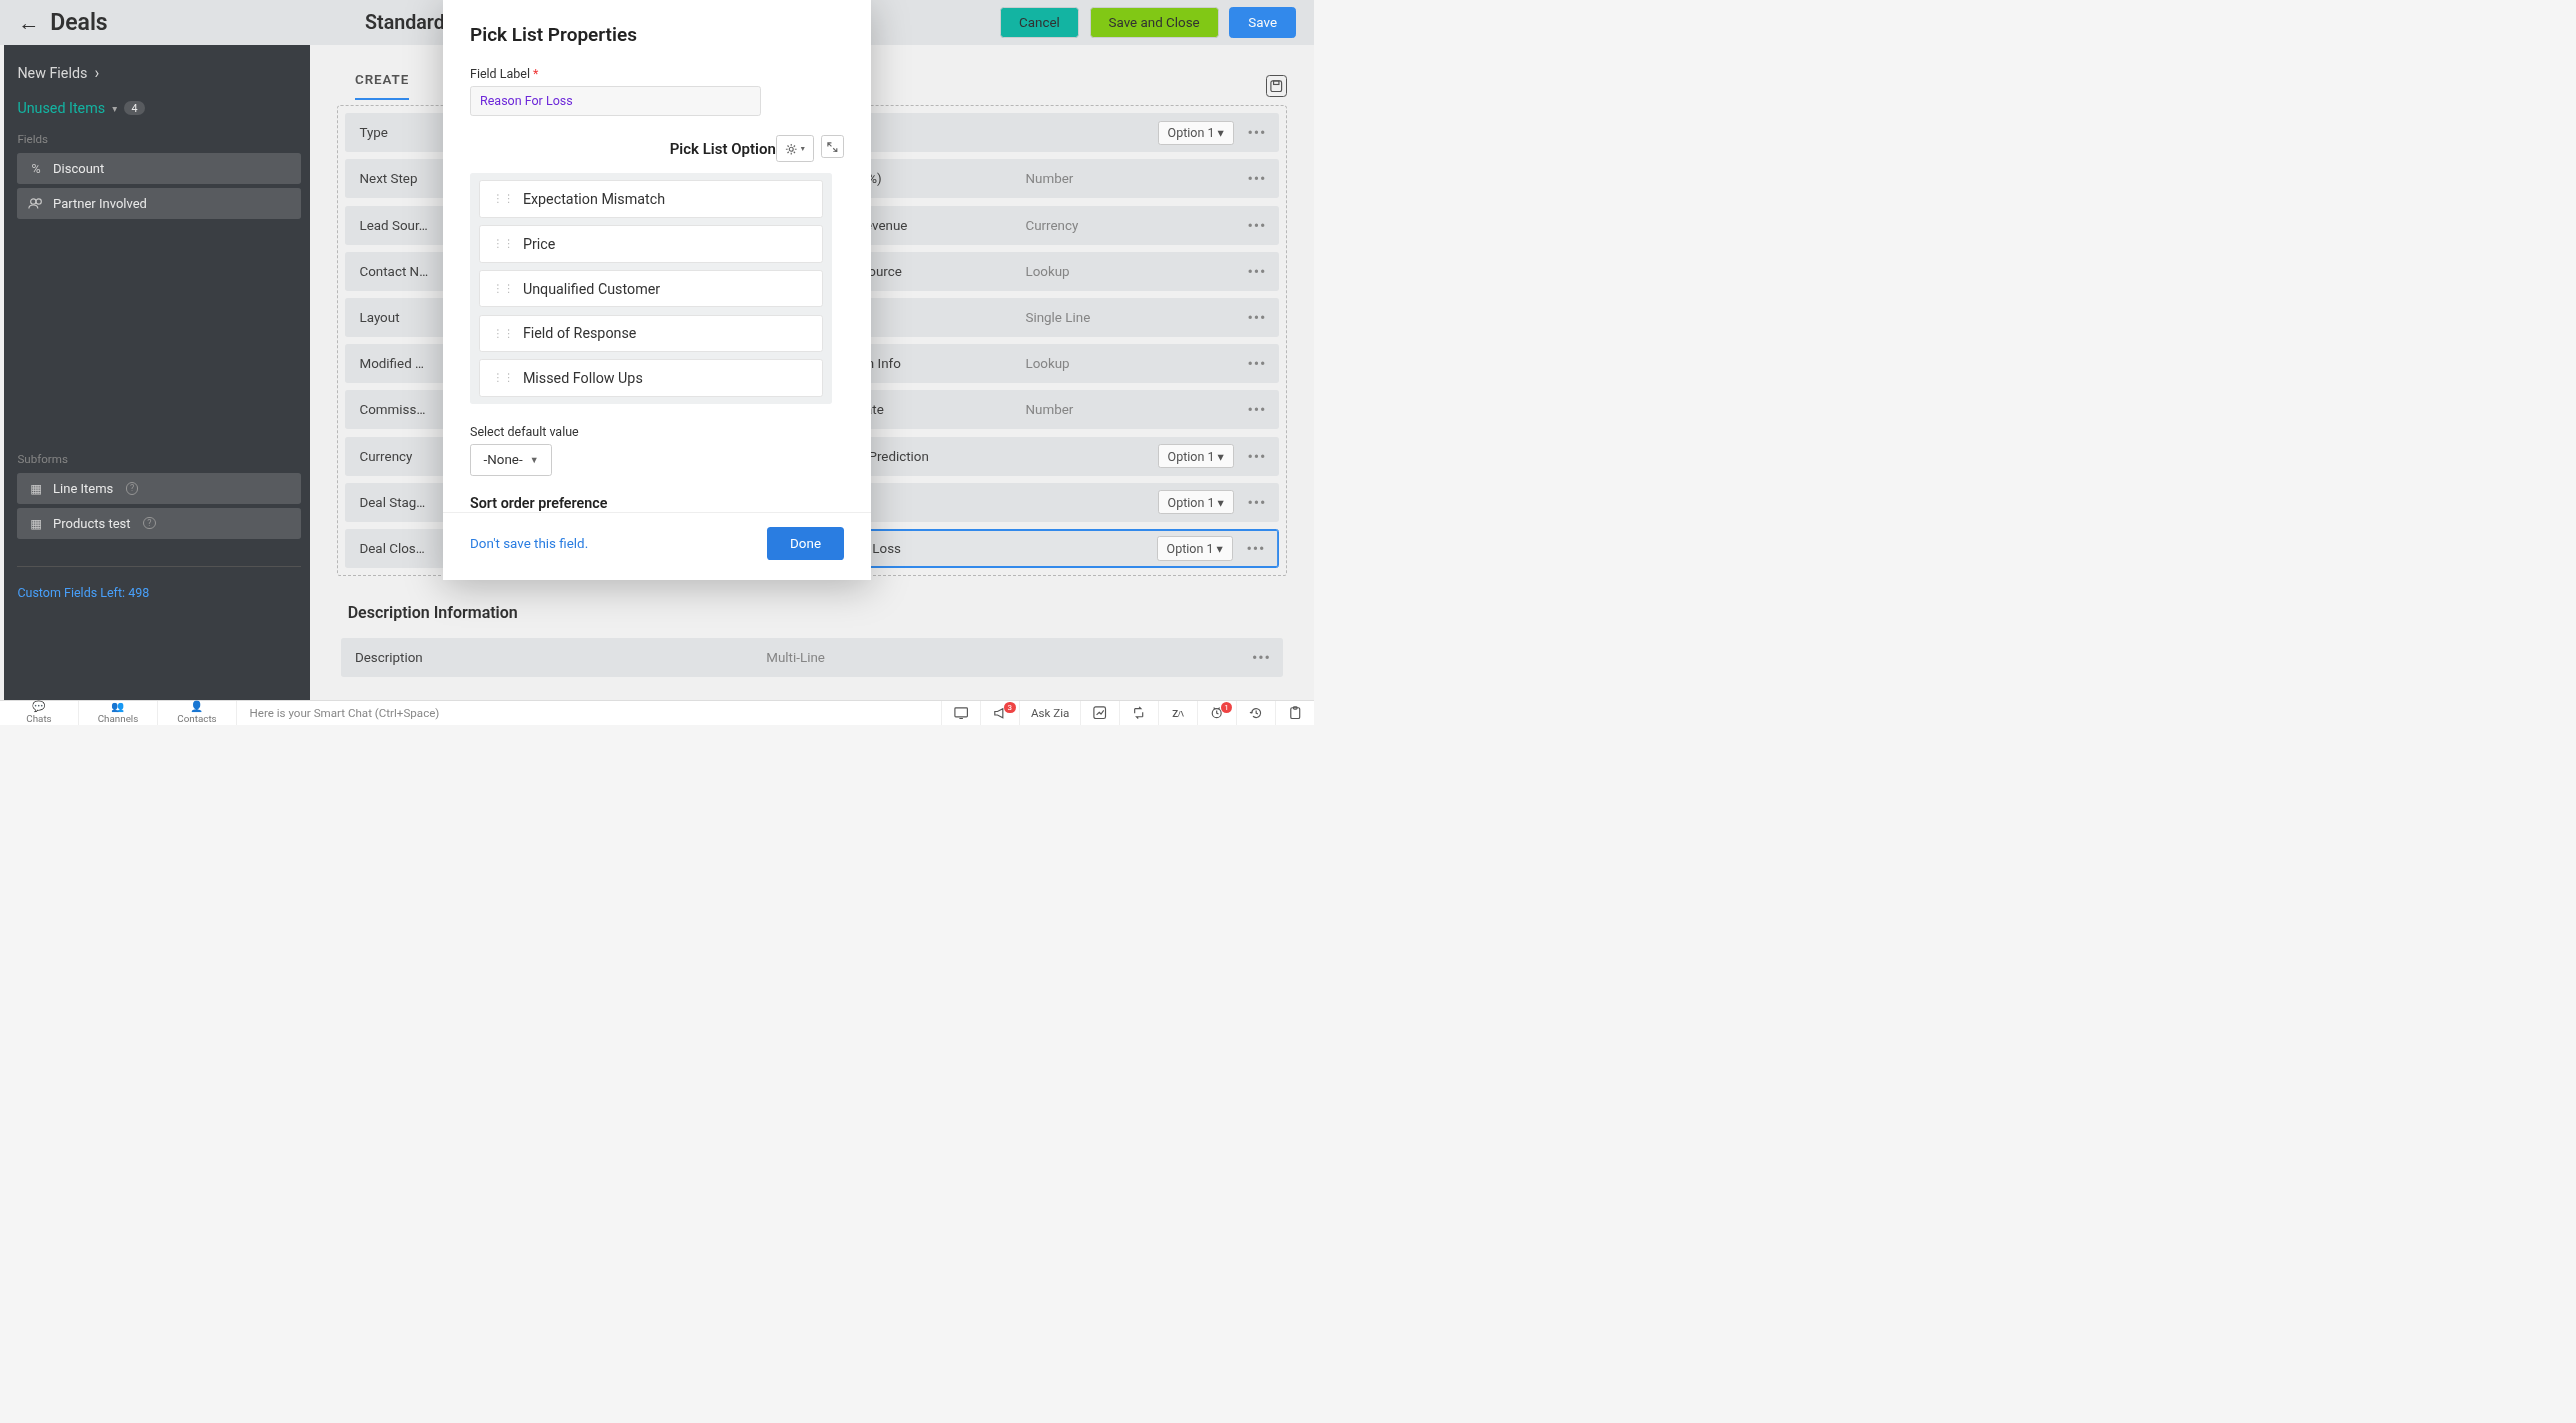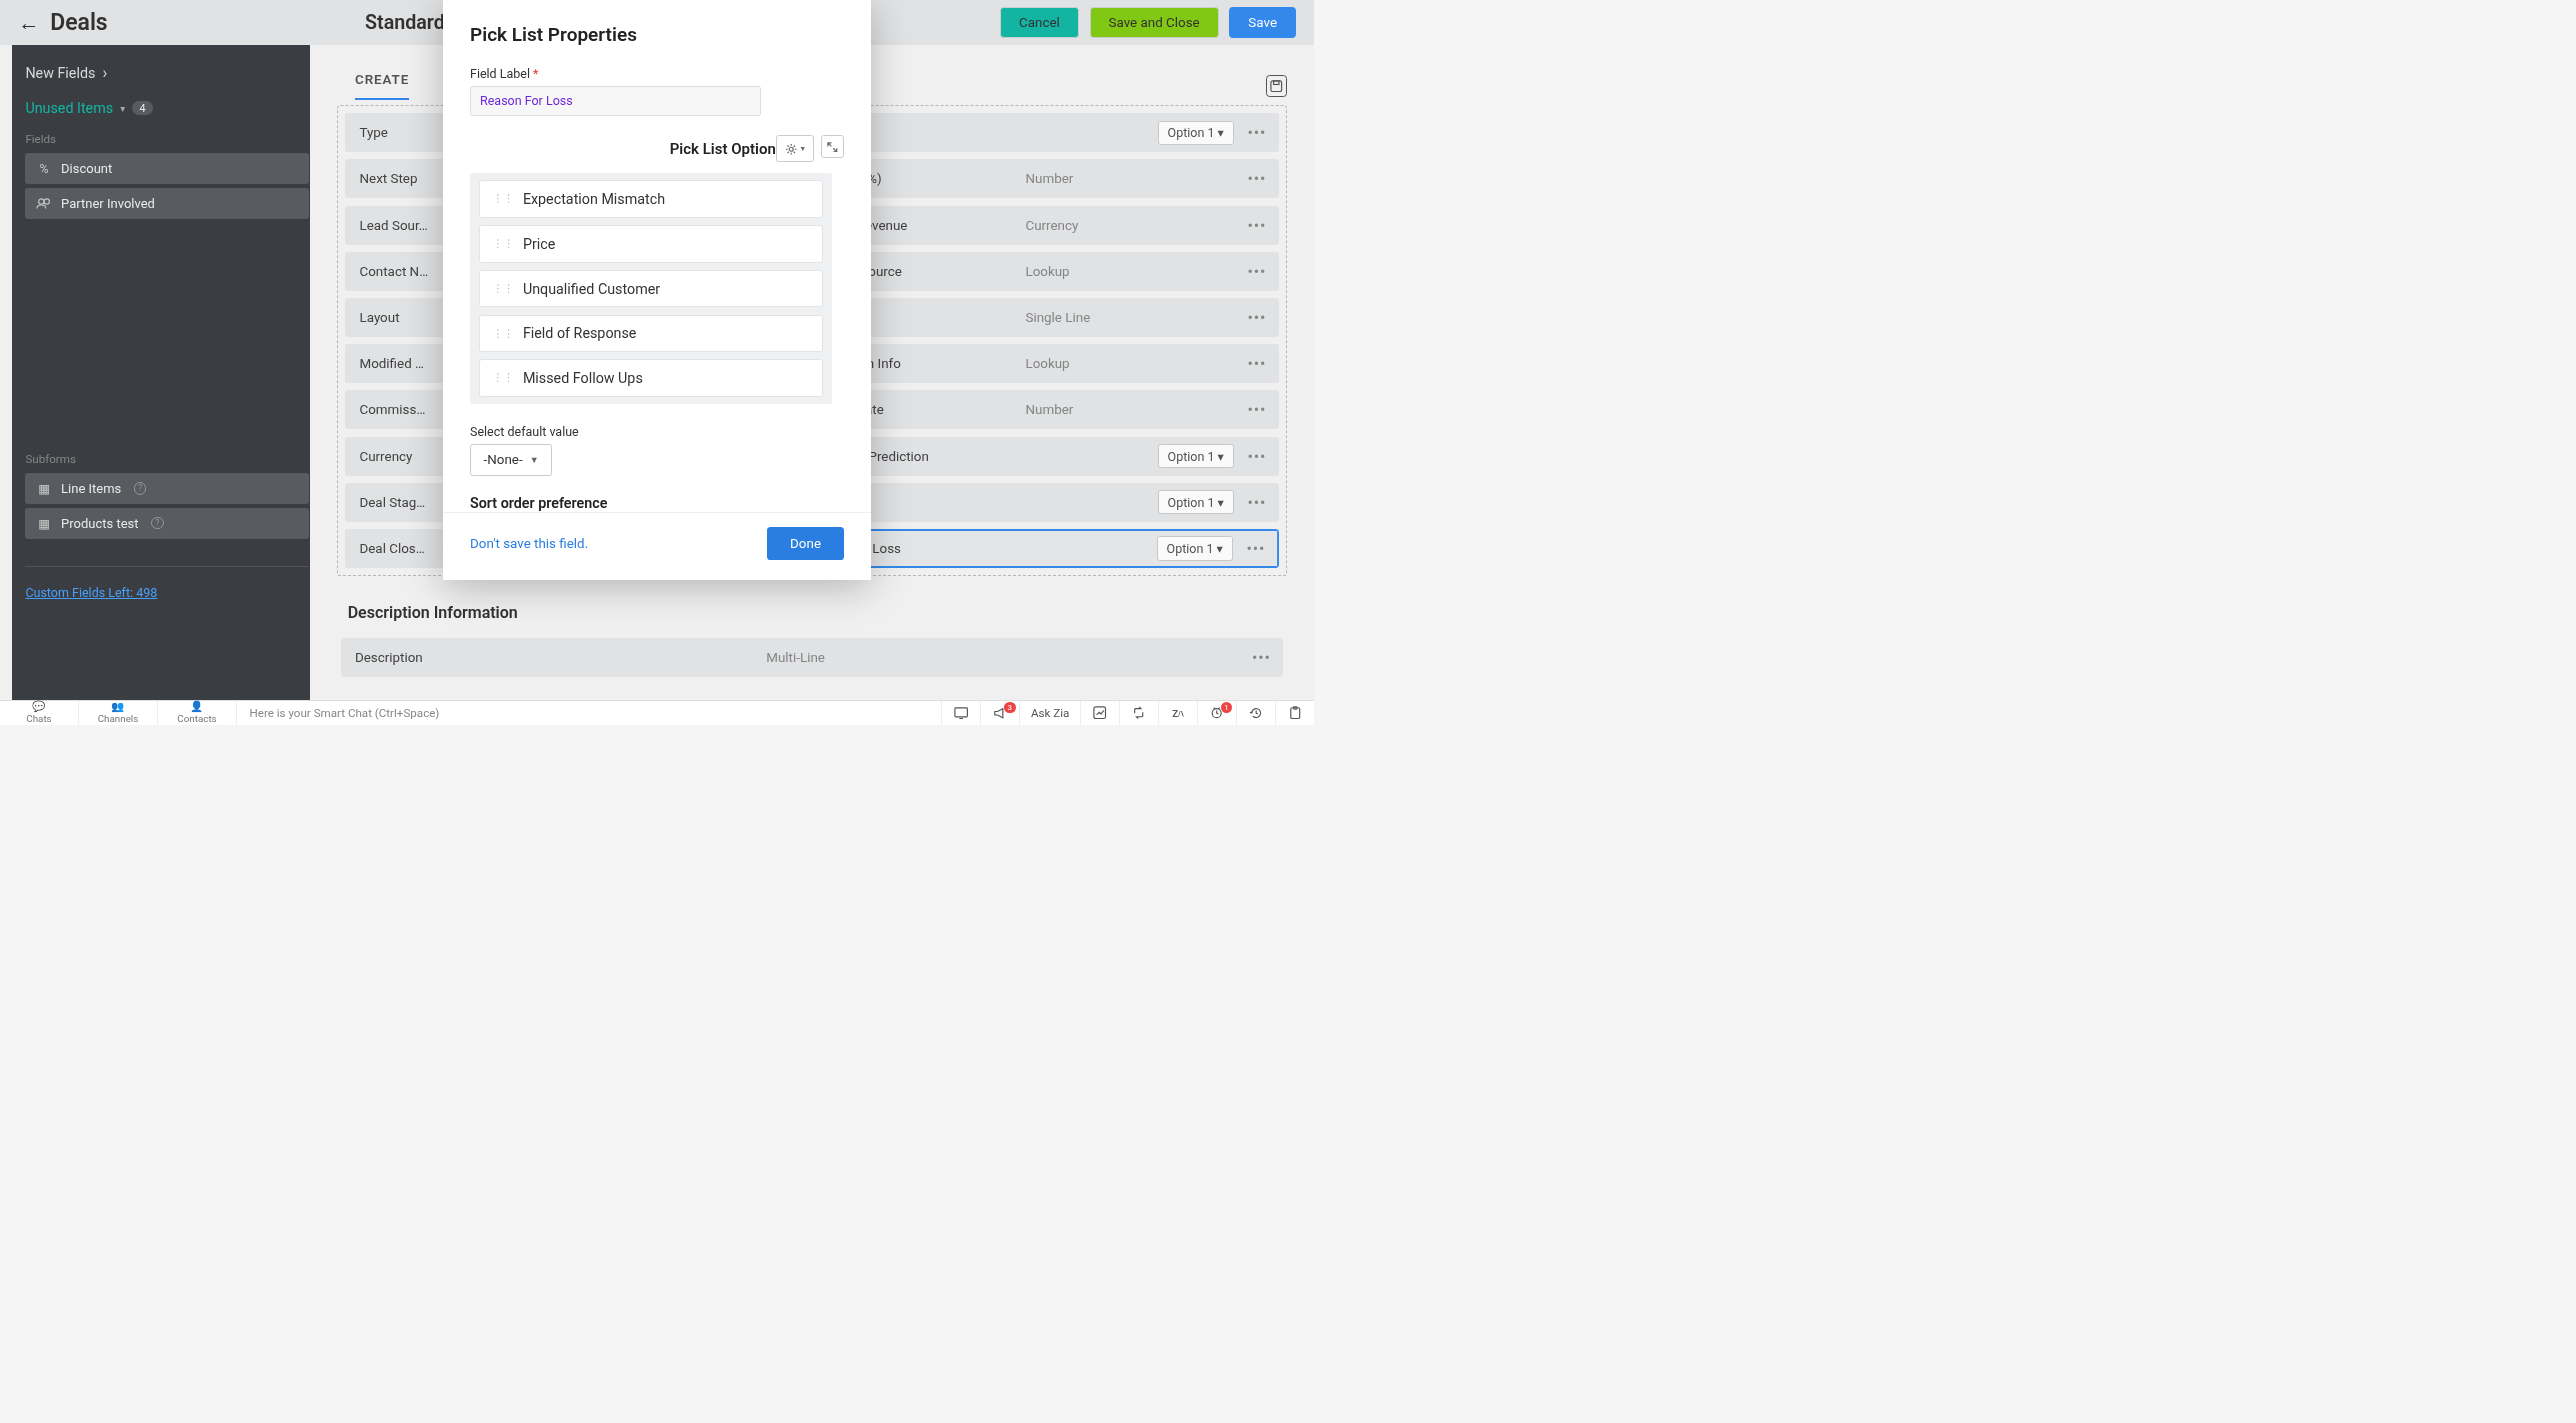--- a/index.html
+++ b/index.html
@@ -10,34 +10,34 @@
 .back-arrow { font-size: 21.5px; color: #333; margin-right: 10.7px; cursor: pointer; }
 .page-title { font-size: 23px; font-weight: 600; color: #333; }
 .header-center { position: absolute; left: 365px; font-size: 19.7px; font-weight: 600; color: #333; }
 .header-actions { position: absolute; right: 18px; display: flex; gap: 10.7px; }
 .btn { padding: 7.2px 18px; border-radius: 3.6px; font-size: 13.4px; border: 0.9px solid #ccc; background: #fff; cursor: pointer; color: #333; }
 .btn-primary { background: #338cf0; border-color: #338cf0; color: #fff; }
 .btn-cancel { background: #14b8a6; border-color: #d0d2d4; }
 .btn-saveclose { background: #84cc16; border-color: #d0d2d4; }
 
 
-.sidebar { position: absolute; left: 12px; top: 45px; width: 310px; height: 657px; background: #3c4045; color: #ccc; padding: 18px 13.4px; }
+.sidebar { position: absolute; left: 4px; top: 45px; width: 310px; height: 657px; background: #3c4045; color: #ccc; padding: 18px 13.4px; }
 .new-fields { font-size: 14.3px; color: #ddd; margin-bottom: 18px; cursor: pointer; }
 .new-fields::after { content: "›"; margin-left: 7.2px; font-size: 16px; }
 .unused-row { display: flex; align-items: center; gap: 7.2px; margin-bottom: 16px; cursor: pointer; }
 .unused-label { font-size: 14.3px; color: #14b8a6; }
 .chev-down { font-size: 9.8px; color: #aaa; }
 .badge { background: #5a5d61; border-radius: 9px; padding: 0.9px 7.2px; font-size: 10.7px; color: #eee; }
 .section-label { font-size: 11.6px; color: #888; margin-bottom: 7.2px; }
 .field-chip { background: #5a5d61; border-radius: 2.7px; padding: 8px 10.7px; margin-bottom: 3.6px; display: flex; align-items: center; gap: 9px; cursor: move; }
 .field-icon { width: 16px; text-align: center; font-size: 12.5px; color: #ccc; }
 .field-name { font-size: 13px; color: #eee; }
 .subforms { margin-top: 233px; }
 .help-icon { width: 12.5px; height: 12.5px; border-radius: 50%; border: 0.9px solid #999; font-size: 9px; color: #999; display: inline-flex; align-items: center; justify-content: center; margin-left: 3.6px; }
-.custom-left { color: #4aa3ff; font-size: 12.5px; margin-top: 27px; padding-top: 18px; border-top: 0.9px solid #555; cursor: pointer; text-decoration: underline; }
+.custom-left { color: #4aa3ff; font-size: 12.5px; margin-top: 27px; padding-top: 18px; border-top: 0.9px solid #555; cursor: pointer; }
 
 
 .main { position: absolute; left: 310px; top: 45px; right: 0; bottom: 25px; background: #f5f5f5; padding: 0 27px; overflow: hidden; }
 .tabs-row { display: flex; align-items: center; justify-content: space-between; padding-top: 27px; }
 .tab { font-size: 13.4px; font-weight: 600; color: #555; padding-bottom: 10.7px; border-bottom: 2.7px solid #338cf0; letter-spacing: 0.9px; margin-left: 18px; }
 .save-template-icon { width: 21.5px; height: 21.5px; border: 1.3px solid #555; border-radius: 3.6px; display: flex; align-items: center; justify-content: center; font-size: 11.6px; cursor: pointer; }
 
 .field-grid { border: 0.9px dashed #bbb; border-radius: 3.6px; margin-top: 5.4px; padding: 3.6px; }
 .field-row { display: flex; }
 .field-cell { flex: 1; background: #e5e7e9; margin: 3.6px; border-radius: 2.7px; padding: 10.7px 14.3px; display: flex; align-items: center; min-height: 39px; position: relative; }

